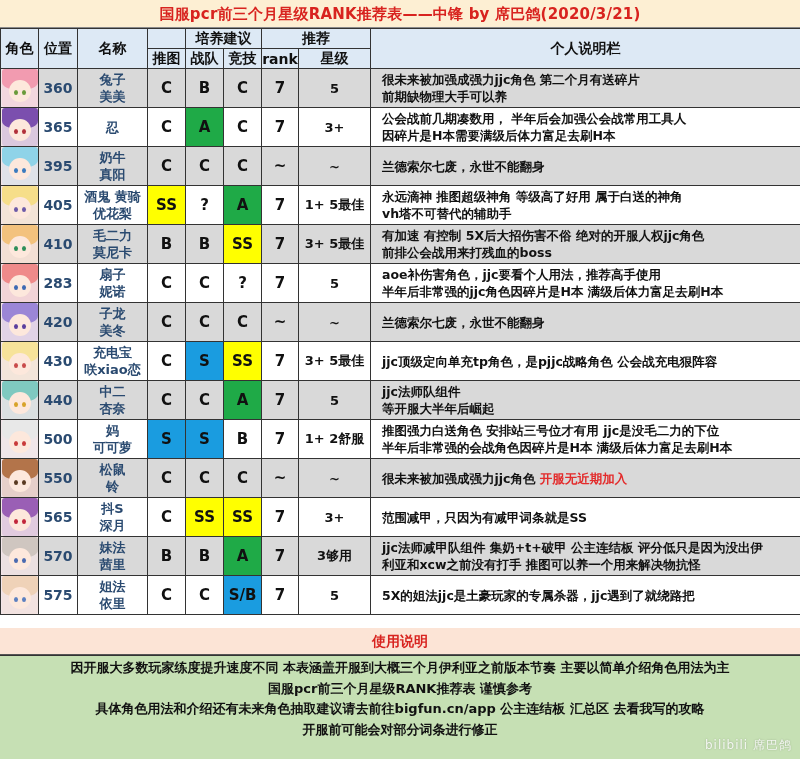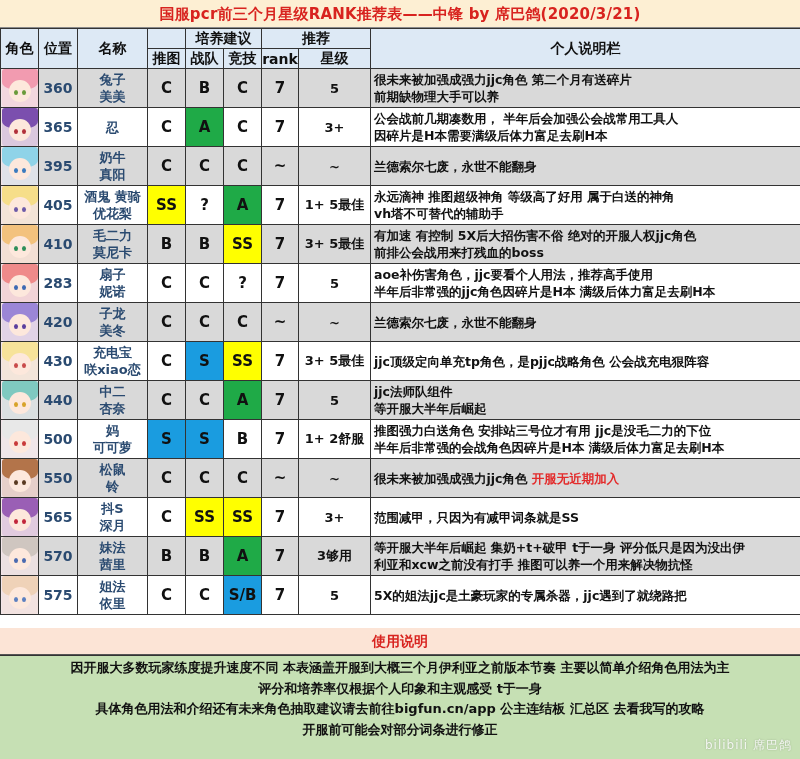--- a/index.html
+++ b/index.html
@@ -41,21 +41,21 @@
   .avatar .hair { position: absolute; left: 0; top: 0; width: 100%; height: 55%; border-radius: 0 0 40% 40%; }
   .avatar .face { position: absolute; left: 7px; top: 11px; width: 22px; height: 22px; background: #fde8dc; border-radius: 50%; }
   .avatar .eye { position: absolute; top: 21px; width: 4px; height: 5px; border-radius: 50%; }
   .avatar .eye.l { left: 12px; } .avatar .eye.r { left: 20px; }
 
   td.pos { color: #2a4a70; font-size: 14px; }
   td.name { color: #2a4a70; font-size: 13px; line-height: 17px; white-space: normal; }
   td.grade { font-size: 15px; color: #111; }
   td.rank { font-size: 15px; }
   td.star { font-size: 13px; }
-  td.note { text-align: left !important; padding-left: 3px; font-size: 12.5px; line-height: 17px; white-space: normal; }
+  td.note { text-align: left !important; padding-left: 11px; font-size: 12.5px; line-height: 17px; white-space: normal; }
   .red-text { color: #e32b2b; }
 
   .g-yellow { background: #ffff00 !important; }
   .g-green { background: #1faa47 !important; }
   .g-blue { background: #1a9ce0 !important; }
 
   .usage-bar {
     position: absolute; left: 0; top: 628px; width: 800px; height: 27px;
     background: #fce4d6; color: #d8231f; font-size: 14px; line-height: 27px; text-align: center;
     border-bottom: 1px solid #555;
@@ -408,21 +408,21 @@
         <td class="name">
           <div>妹法</div>
           <div>茜里</div>
         </td>
         <td class="grade ">B</td>
         <td class="grade ">B</td>
         <td class="grade g-green">A</td>
         <td class="rank">7</td>
         <td class="star">3够用</td>
         <td class="note">
-          <div><span>等开服大半年后崛起 集奶+t+破甲 t于一身  评分低只是因为没出伊</span><span class="red-text"></span></div>
+          <div><span>jjc法师减甲队组件 集奶+t+破甲 公主连结板  评分低只是因为没出伊</span><span class="red-text"></span></div>
           <div>利亚和xcw之前没有打手   推图可以养一个用来解决物抗怪</div>
         </td>
       </tr>
       <tr class="data-row white">
         <td class="avatar-cell">
           <div class="avatar" style="background:#efd2b833">
             <div class="hair" style="background:#efd2b8"></div>
             <div class="face"></div>
             <div class="eye l" style="background:#5b7fc0"></div>
             <div class="eye r" style="background:#5b7fc0"></div>
@@ -443,17 +443,17 @@
           <div></div>
         </td>
       </tr>
     </tbody>
 </table>
 
 <div class="usage-bar">使用说明</div>
 
 <div class="info-area">
   <div>因开服大多数玩家练度提升速度不同 本表涵盖开服到大概三个月伊利亚之前版本节奏 主要以简单介绍角色用法为主</div>
-  <div>评分和培养率仅根据个人印象和主观感受 t于一身</div>
+  <div>国服pcr前三个月星级RANK推荐表 谨慎参考</div>
   <div>具体角色用法和介绍还有未来角色抽取建议请去前往bigfun.cn/app  公主连结板 汇总区 去看我写的攻略</div>
   <div>开服前可能会对部分词条进行修正</div>
   <div class="watermark">bilibili 席巴鸽</div>
 </div>
 
 </body></html>

